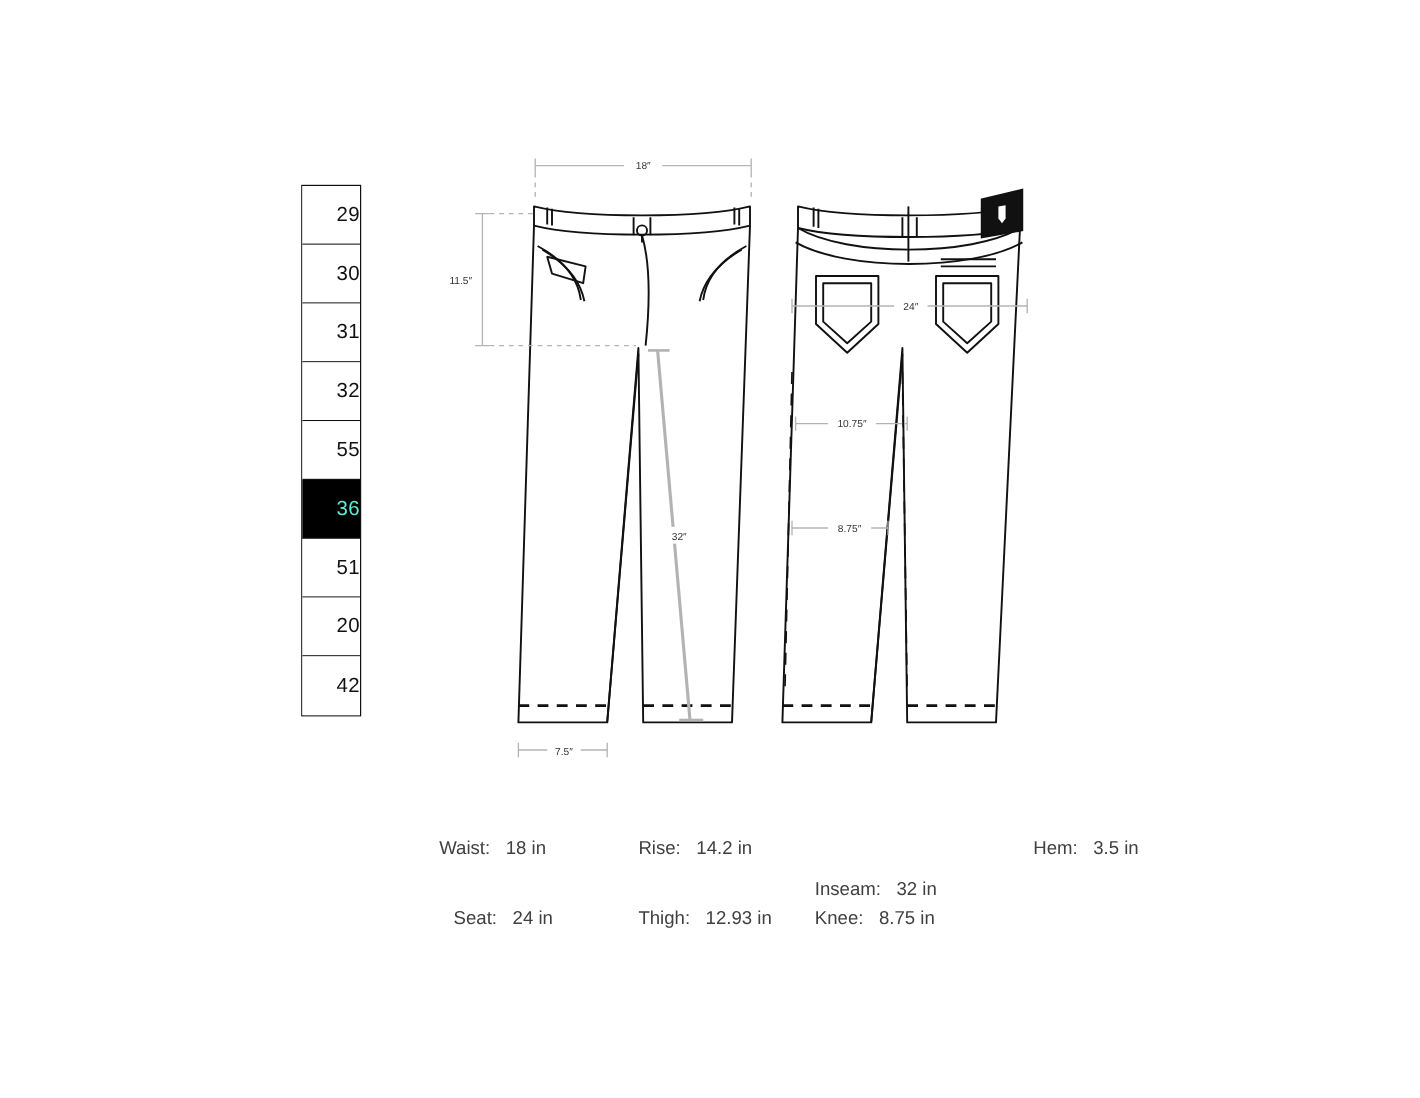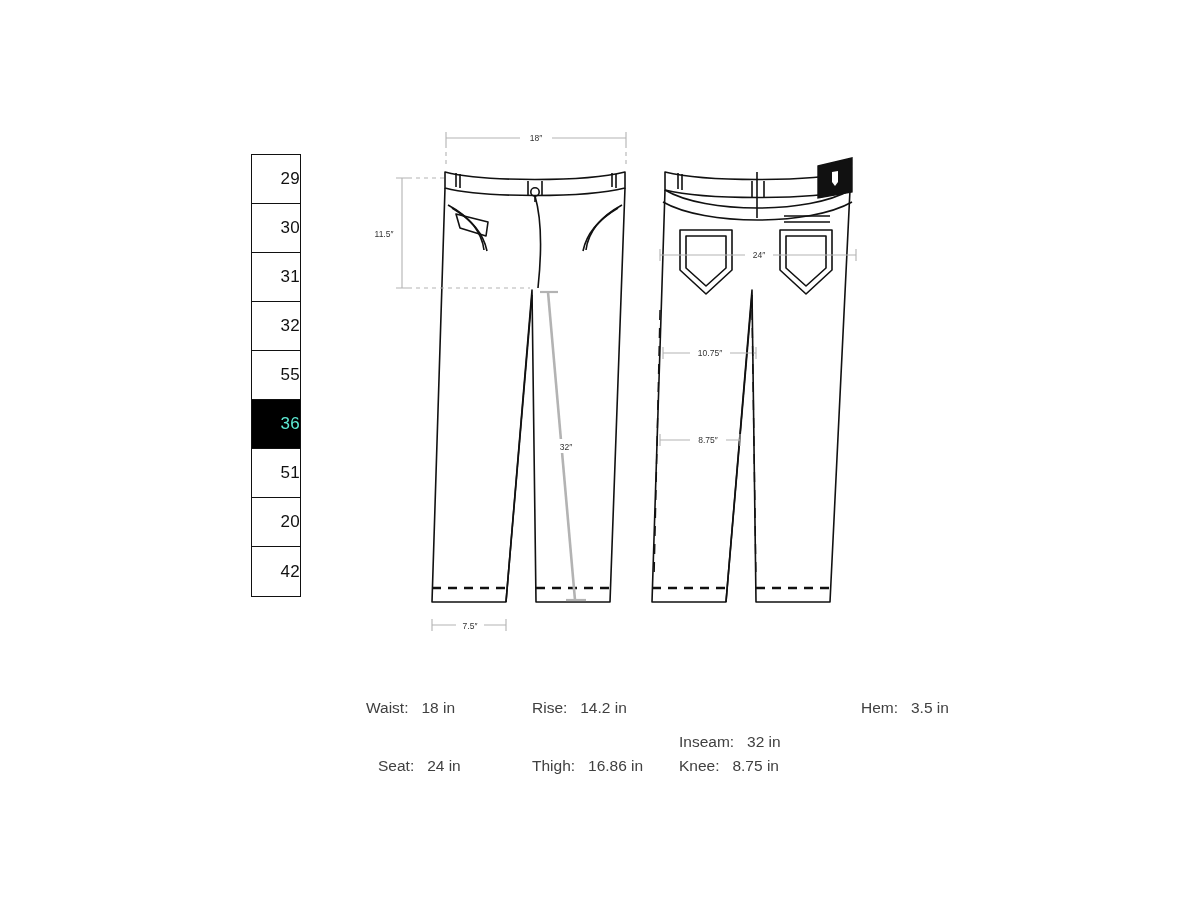--- a/index.html
+++ b/index.html
@@ -240,18 +240,18 @@
 <div class="meas-row" id="meas-hem">
   <span class="meas-label">Hem:&nbsp;&nbsp;</span>
   <span class="meas-value">3.5 in</span>
 </div>
 <div class="meas-row" id="meas-seat">
   <span class="meas-label">Seat:&nbsp;&nbsp;</span>
   <span class="meas-value">24 in</span>
 </div>
 <div class="meas-row" id="meas-thigh">
   <span class="meas-label">Thigh:&nbsp;&nbsp;</span>
-  <span class="meas-value">16.86 in</span>
+  <span class="meas-value">12.93 in</span>
 </div>
 <div class="meas-row" id="meas-knee">
   <span class="meas-label">Knee:&nbsp;&nbsp;</span>
   <span class="meas-value">8.75 in</span>
 </div>
 
 </body></html>

